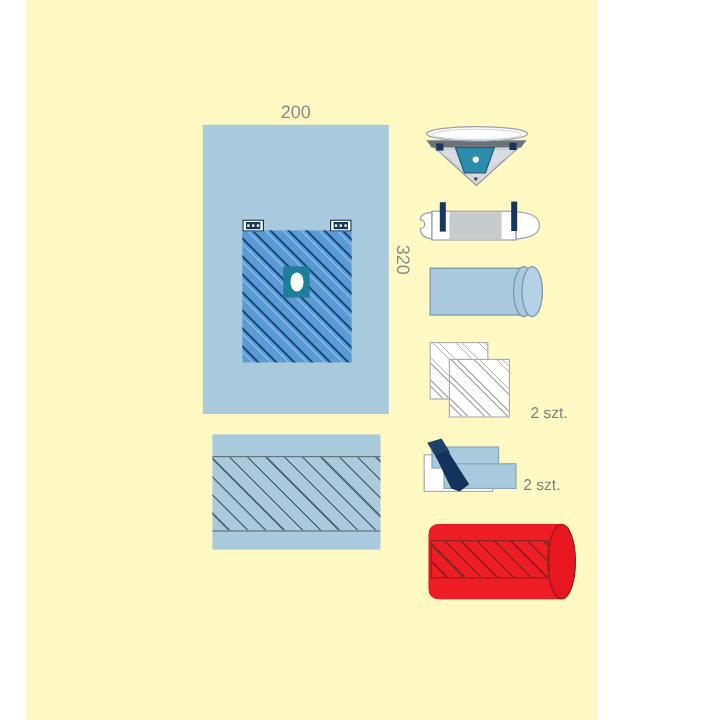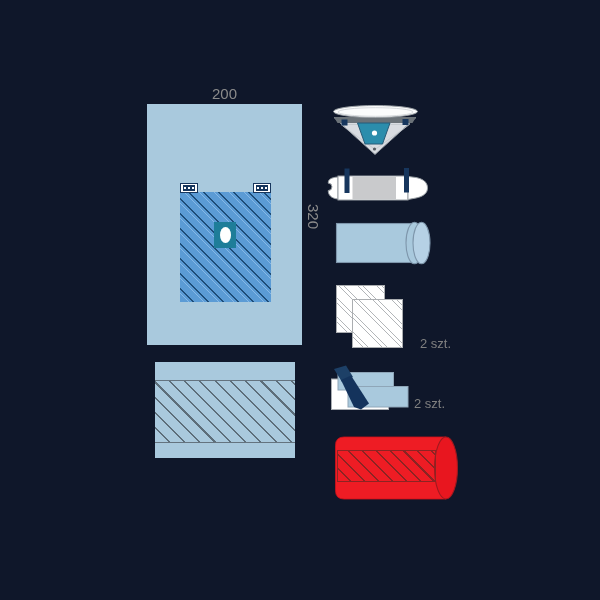--- a/index.html
+++ b/index.html
@@ -1,17 +1,17 @@
 <!DOCTYPE html>
 <html><head>
 <meta charset="utf-8">
 <style>
   html,body{margin:0;padding:0;background:#fff;}
-  #canvas{position:relative;width:600px;height:600px;background:#0f172a;overflow:hidden;
-          font-family:"Liberation Sans", sans-serif;}
+  #canvas{position:relative;width:476px;height:600px;background:#fef9c3;overflow:hidden;
+          font-family:"Liberation Sans", sans-serif;margin-left:22px;}
   .abs{position:absolute;}
 
   .dim-label{color:#8b8b8b;font-size:15px;line-height:18px;}
   #label-width{left:147px;top:85px;width:155px;text-align:center;}
   #label-height{left:322px;top:204px;transform:rotate(90deg);transform-origin:0 0;white-space:nowrap;}
 
   #main-drape{left:147px;top:104px;width:155px;height:241px;background:#a9c9dd;}
   #op-field{left:180px;top:192px;width:91px;height:110px;background-color:#5b9bd5;
     background-image:repeating-linear-gradient(45deg,
       rgba(0,0,0,0) 0 5.8px,#86b8e6 5.8px 7px,rgba(0,0,0,0) 7px 8.8px,#1e4d78 8.8px 10.6px);}

